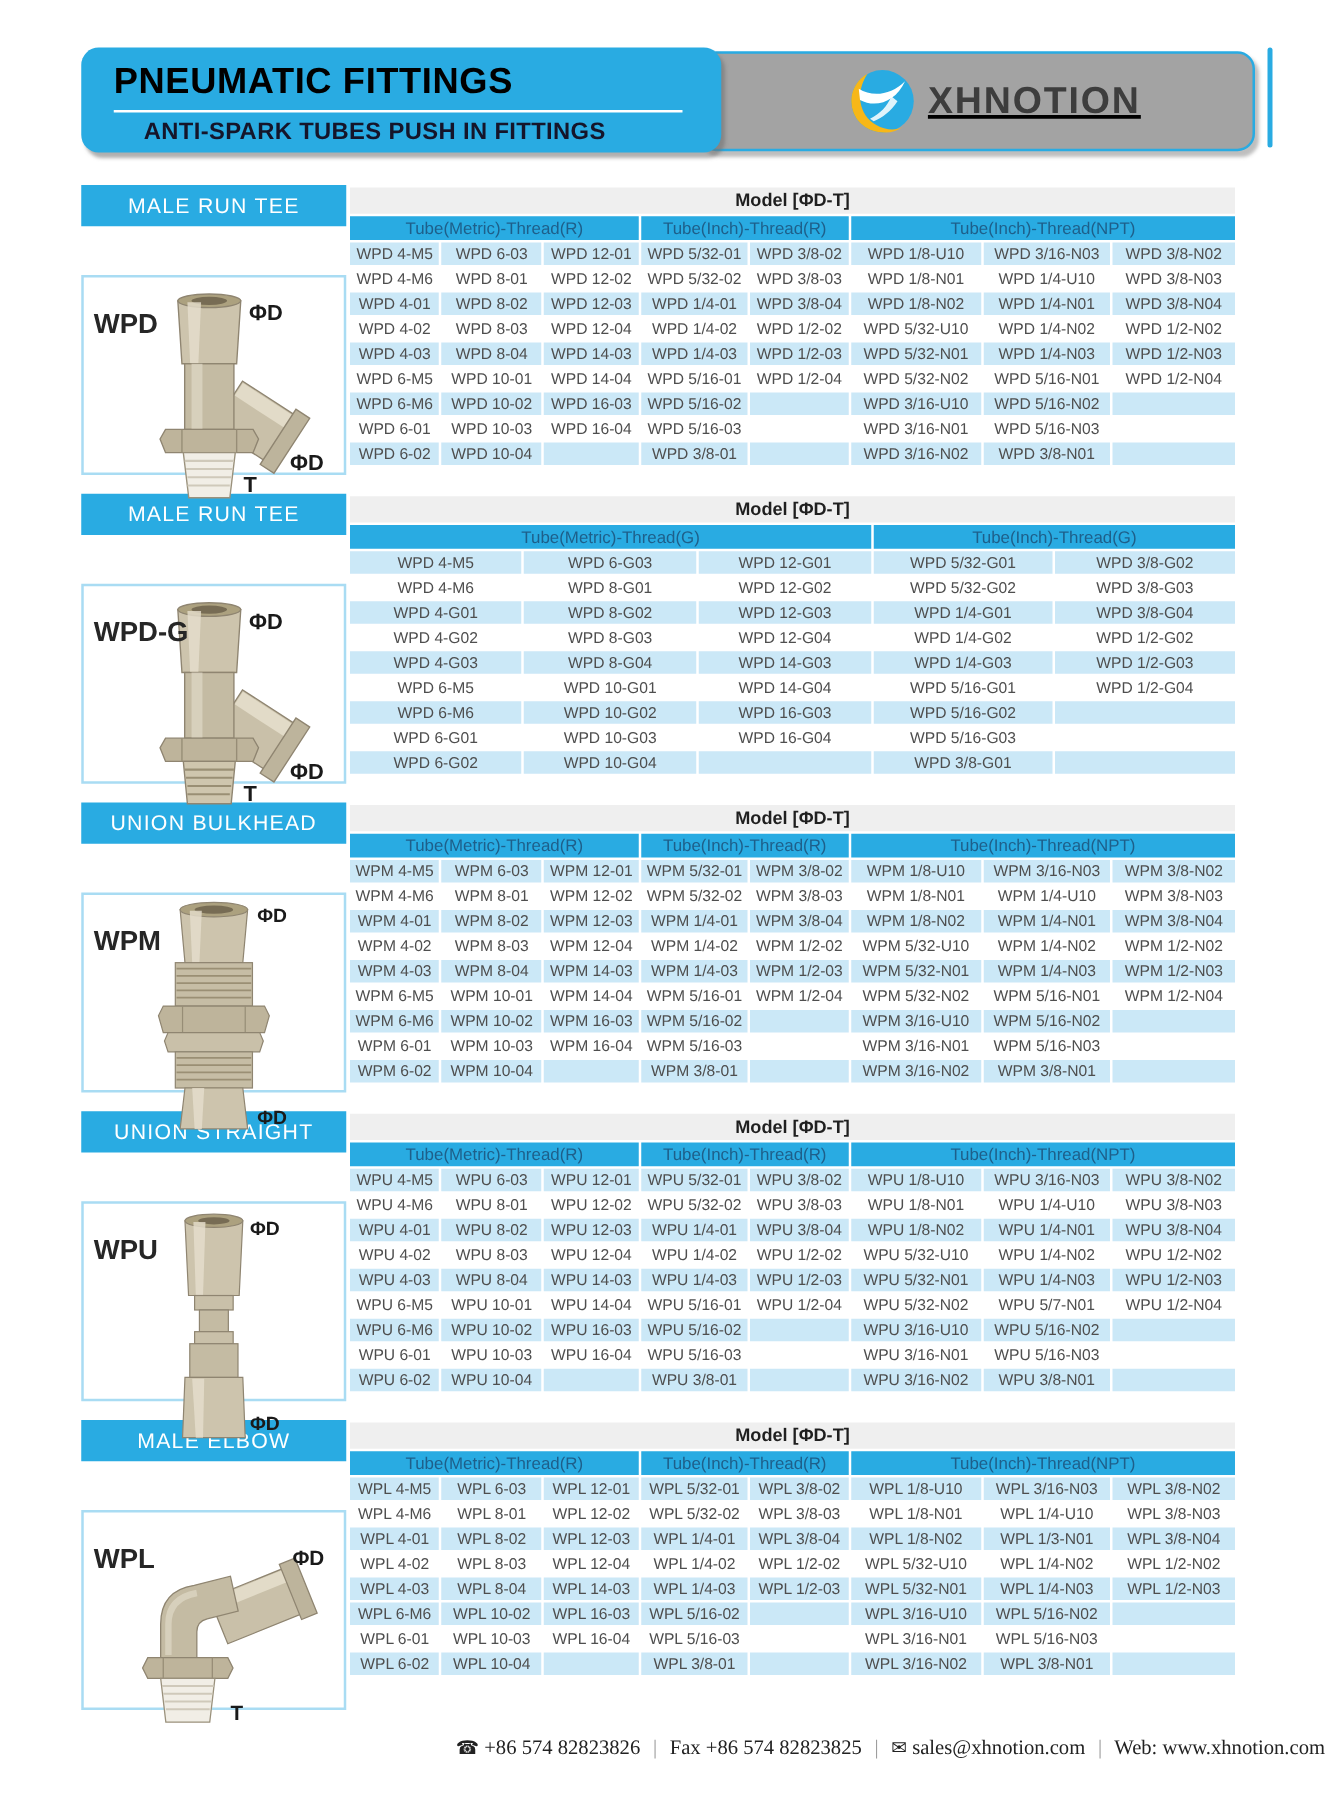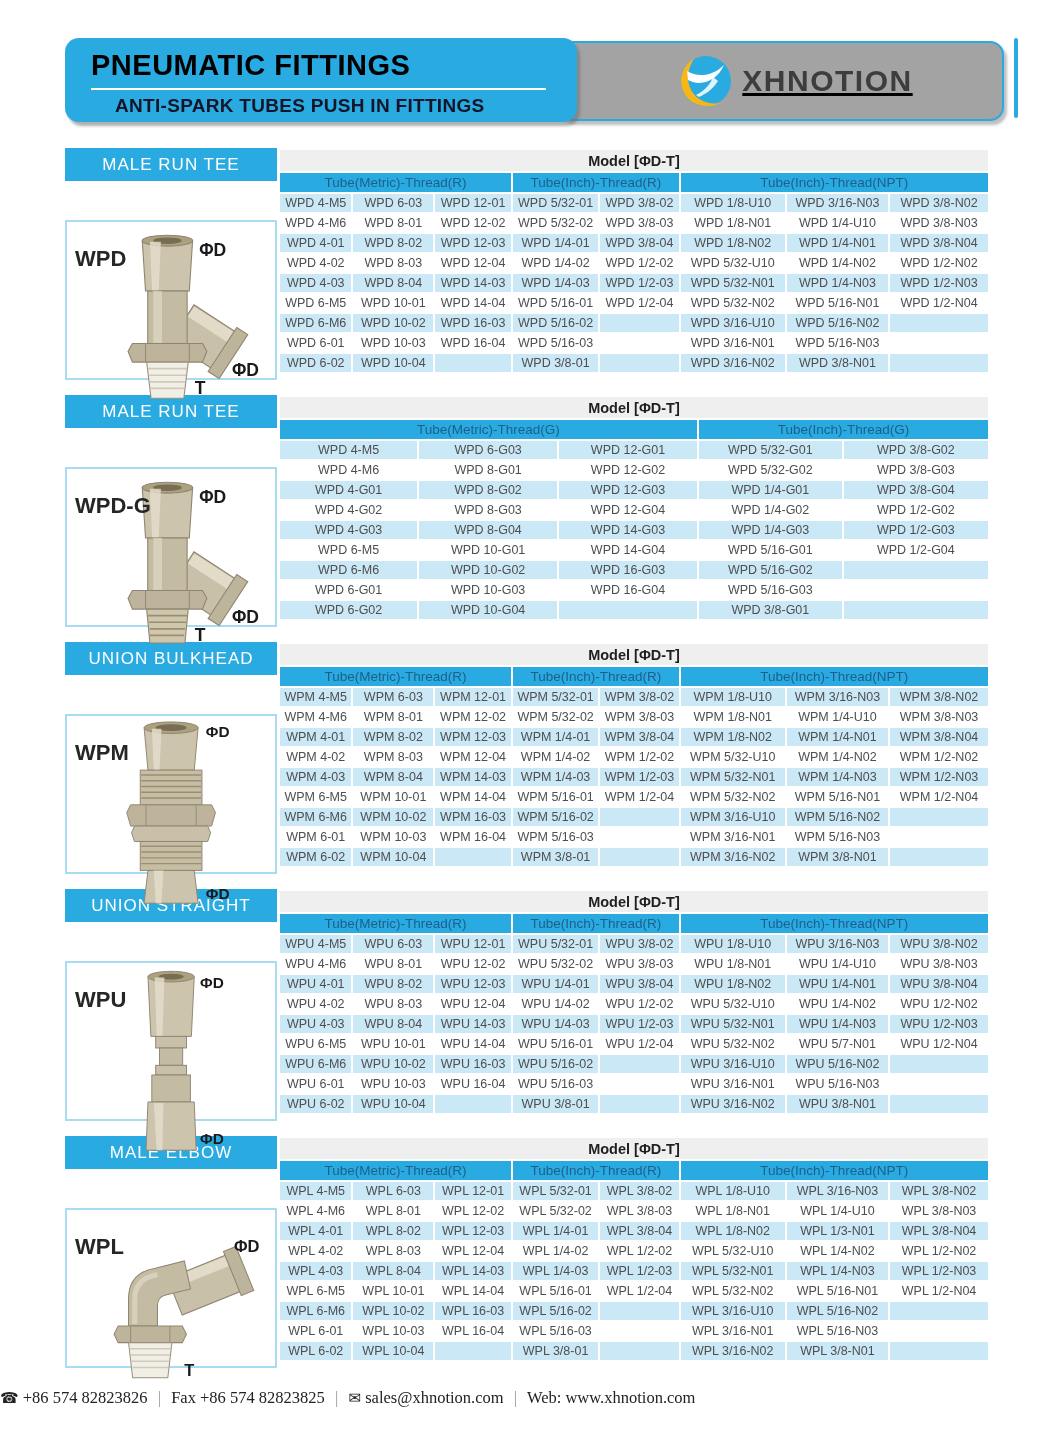--- a/index.html
+++ b/index.html
@@ -46,21 +46,21 @@
   .table-wrap { flex:1 1 auto; }
   table.spec-table { border-collapse:separate; border-spacing:2px; width:100%; table-layout:fixed; }
   table.spec-table td { text-align:center; padding:0; overflow:hidden; white-space:nowrap; }
   td.model-row { background:#efefef; font-weight:bold; font-size:14.5px; color:#1f1f1f; height:21px; }
   td.group-header { background:#29abe2; color:#1e5f8a; font-size:13.5px; height:19px; }
   td.data-cell { font-size:12.5px; color:#4e4e4e; height:18px; }
   td.data-cell.odd  { background:#cbe8f7; }
   td.data-cell.even { background:#ffffff; }
   
   .footer {
-    position:absolute; left:0; right:0; bottom:30px; text-align:left;
+    position:absolute; left:0; right:0; bottom:30px; text-align:right;
     font-family:"Liberation Serif", serif; font-size:16.5px; color:#222222;
   }
   .footer .sep { color:#9a9a9a; padding:0 6px; }
   .footer .ficon { font-size:15px; }
   .stripe { stroke:#cfc9ba; stroke-width:1.5; }
   .stripeb { stroke:#9a8f74; stroke-width:1.5; }
 </style>
 </head>
 <body>
 
@@ -727,30 +727,20 @@
                 <td class="data-cell odd">WPL 4-03</td>
                 <td class="data-cell odd">WPL 8-04</td>
                 <td class="data-cell odd">WPL 14-03</td>
                 <td class="data-cell odd">WPL 1/4-03</td>
                 <td class="data-cell odd">WPL 1/2-03</td>
                 <td class="data-cell odd">WPL 5/32-N01</td>
                 <td class="data-cell odd">WPL 1/4-N03</td>
                 <td class="data-cell odd">WPL 1/2-N03</td>
               </tr>
               <tr>
-                <td class="data-cell even">WPL 6-M5</td>
-                <td class="data-cell even">WPL 10-01</td>
-                <td class="data-cell even">WPL 14-04</td>
-                <td class="data-cell even">WPL 5/16-01</td>
-                <td class="data-cell even">WPL 1/2-04</td>
-                <td class="data-cell even">WPL 5/32-N02</td>
-                <td class="data-cell even">WPL 5/16-N01</td>
-                <td class="data-cell even">WPL 1/2-N04</td>
-              </tr>
-              <tr>
                 <td class="data-cell odd">WPL 6-M6</td>
                 <td class="data-cell odd">WPL 10-02</td>
                 <td class="data-cell odd">WPL 16-03</td>
                 <td class="data-cell odd">WPL 5/16-02</td>
                 <td class="data-cell odd"></td>
                 <td class="data-cell odd">WPL 3/16-U10</td>
                 <td class="data-cell odd">WPL 5/16-N02</td>
                 <td class="data-cell odd"></td>
               </tr>
               <tr>

